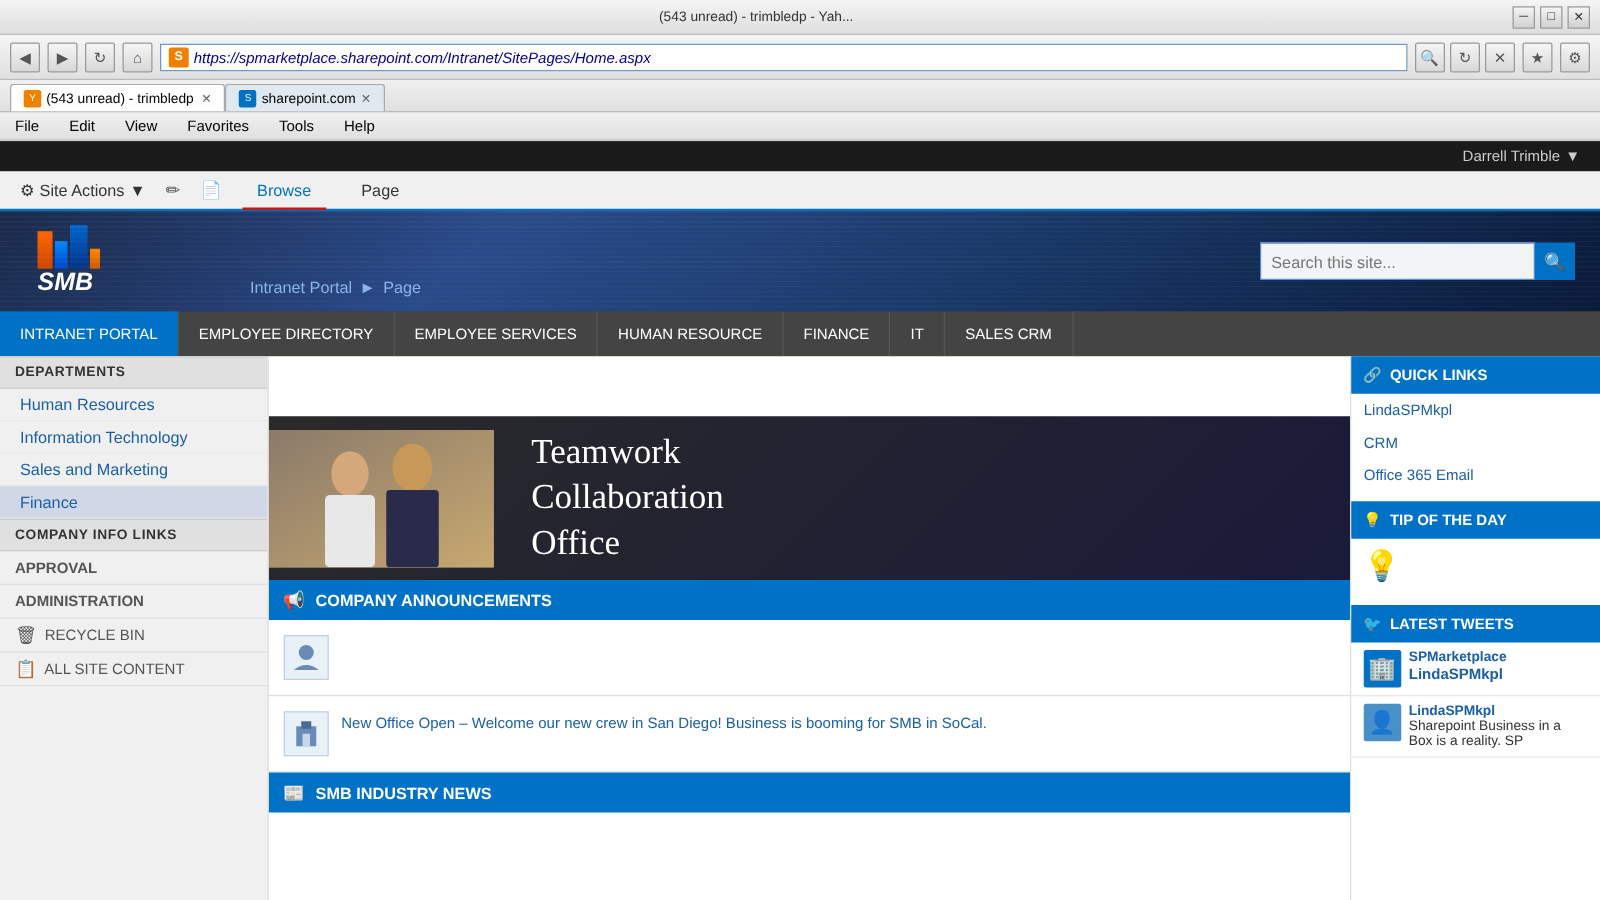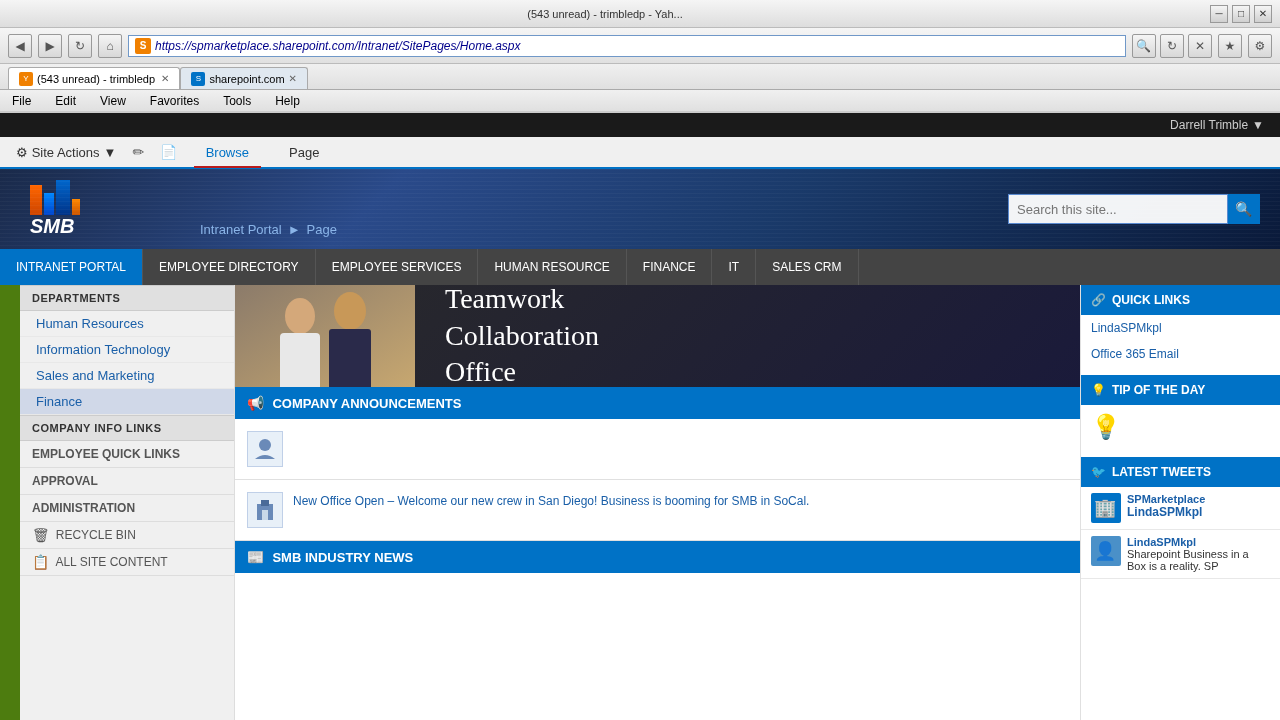--- a/index.html
+++ b/index.html
@@ -54,37 +54,37 @@
 
     .sp-search { position: absolute; right: 20px; top: 50%; transform: translateY(-50%); z-index: 1; display: flex; }
     .sp-search-input { width: 220px; height: 30px; border: 1px solid #5a8ad0; background: rgba(255,255,255,0.95); padding: 0 8px; font-size: 13px; color: #666; outline: none; }
     .sp-search-btn { width: 32px; height: 30px; background: #0072c6; border: none; cursor: pointer; display: flex; align-items: center; justify-content: center; color: white; font-size: 14px; }
 
     .sp-nav { background: #444; height: 36px; display: flex; align-items: center; padding: 0; }
     .sp-nav-item { color: white; font-size: 12px; padding: 0 16px; height: 36px; display: flex; align-items: center; cursor: pointer; border-right: 1px solid #555; text-transform: uppercase; font-weight: normal; }
     .sp-nav-item.active { background: #0072c6; }
 
     
-    .sp-main { display: flex; height: calc(720px - 28px - 36px - 26px - 22px - 24px - 32px - 80px - 36px); background: #4d7c0f; padding-left: 20px; }
+    .sp-main { display: flex; height: calc(720px - 28px - 36px - 26px - 22px - 24px - 32px - 80px - 36px); background: #4d7c0f; }
     
 
     
     .sp-sidebar { width: 215px; background: #f0f0f0; border-right: 1px solid #ddd; overflow-y: auto; flex-shrink: 0; }
     .sidebar-section-header { background: #e0e0e0; padding: 6px 12px; font-size: 11px; font-weight: bold; color: #333; text-transform: uppercase; border-bottom: 1px solid #ccc; border-top: 1px solid #ccc; letter-spacing: 0.5px; }
     .sidebar-link { display: block; padding: 5px 16px; font-size: 13px; color: #1a5fa8; text-decoration: none; cursor: pointer; border-bottom: 1px solid #e8e8e8; }
     .sidebar-link.hovered { background: #d0d8e8; }
     .sidebar-section-item { padding: 6px 12px; font-size: 12px; color: #555; cursor: pointer; text-transform: uppercase; font-weight: bold; border-bottom: 1px solid #ddd; }
     .sidebar-icon-item { display: flex; align-items: center; gap: 6px; padding: 5px 12px; font-size: 12px; color: #555; cursor: pointer; border-bottom: 1px solid #ddd; }
     .sidebar-icon { font-size: 14px; }
 
     
     .sp-content { flex: 1; overflow-y: auto; background: white; }
 
     
-    .hero-banner { width: 100%; height: 102px; background: linear-gradient(135deg, #2a2a2a, #1a1a3a); display: flex; align-items: center; overflow: hidden; position: relative; }
+    .hero-banner { width: 100%; height: 131px; background: linear-gradient(135deg, #2a2a2a, #1a1a3a); display: flex; align-items: center; overflow: hidden; position: relative; margin-top: 48px; }
     .hero-people { width: 180px; height: 110px; background: #c8b89a; display: flex; align-items: flex-end; justify-content: center; overflow: hidden; }
     .hero-text { padding: 20px 30px; }
     .hero-title { font-size: 28px; color: white; font-family: 'Times New Roman', serif; line-height: 1.3; }
 
     
     .section-header-bar { background: #0072c6; color: white; padding: 8px 12px; font-size: 13px; font-weight: bold; display: flex; align-items: center; gap: 8px; text-transform: uppercase; }
     .section-icon { font-size: 14px; }
     .announcement-item { display: flex; align-items: flex-start; gap: 10px; padding: 12px; border-bottom: 1px solid #e0e0e0; }
     .announcement-icon-box { width: 36px; height: 36px; background: #e8f0f8; border: 1px solid #c0d0e8; display: flex; align-items: center; justify-content: center; font-size: 18px; flex-shrink: 0; }
     .announcement-text { font-size: 12px; color: #1a5fa8; line-height: 1.5; }
@@ -217,21 +217,20 @@
   <div class="sp-main" style="height:436px;">
 
     <div class="sp-sidebar">
       <div class="sidebar-section-header">DEPARTMENTS</div>
       <a class="sidebar-link">Human Resources</a>
       <a class="sidebar-link">Information Technology</a>
       <a class="sidebar-link">Sales and Marketing</a>
       <a class="sidebar-link hovered">Finance</a>
 
       <div class="sidebar-section-header">COMPANY INFO LINKS</div>
-      <div class="sidebar-section-item">EMPLOYEE QUICK LINKS</div>
       <div class="sidebar-section-item">APPROVAL</div>
       <div class="sidebar-section-item">ADMINISTRATION</div>
 
       <div class="sidebar-icon-item">
         <span class="sidebar-icon">🗑</span>
         <span>RECYCLE BIN</span>
       </div>
       <div class="sidebar-icon-item">
         <span class="sidebar-icon">📋</span>
         <span>ALL SITE CONTENT</span>
@@ -300,20 +299,21 @@
       </div>
     </div>
 
     <div class="sp-right-panel">
 
       <div class="right-section-header">
         <span>🔗</span>
         <span>QUICK LINKS</span>
       </div>
       <a class="right-link">LindaSPMkpl</a>
+      <a class="right-link">CRM</a>
       <a class="right-link">Office 365 Email</a>
 
       <div class="right-section-header" style="margin-top:8px;">
         <span>💡</span>
         <span>TIP OF THE DAY</span>
       </div>
       <div class="tip-box">
         <span class="tip-icon">💡</span>
       </div>
 

